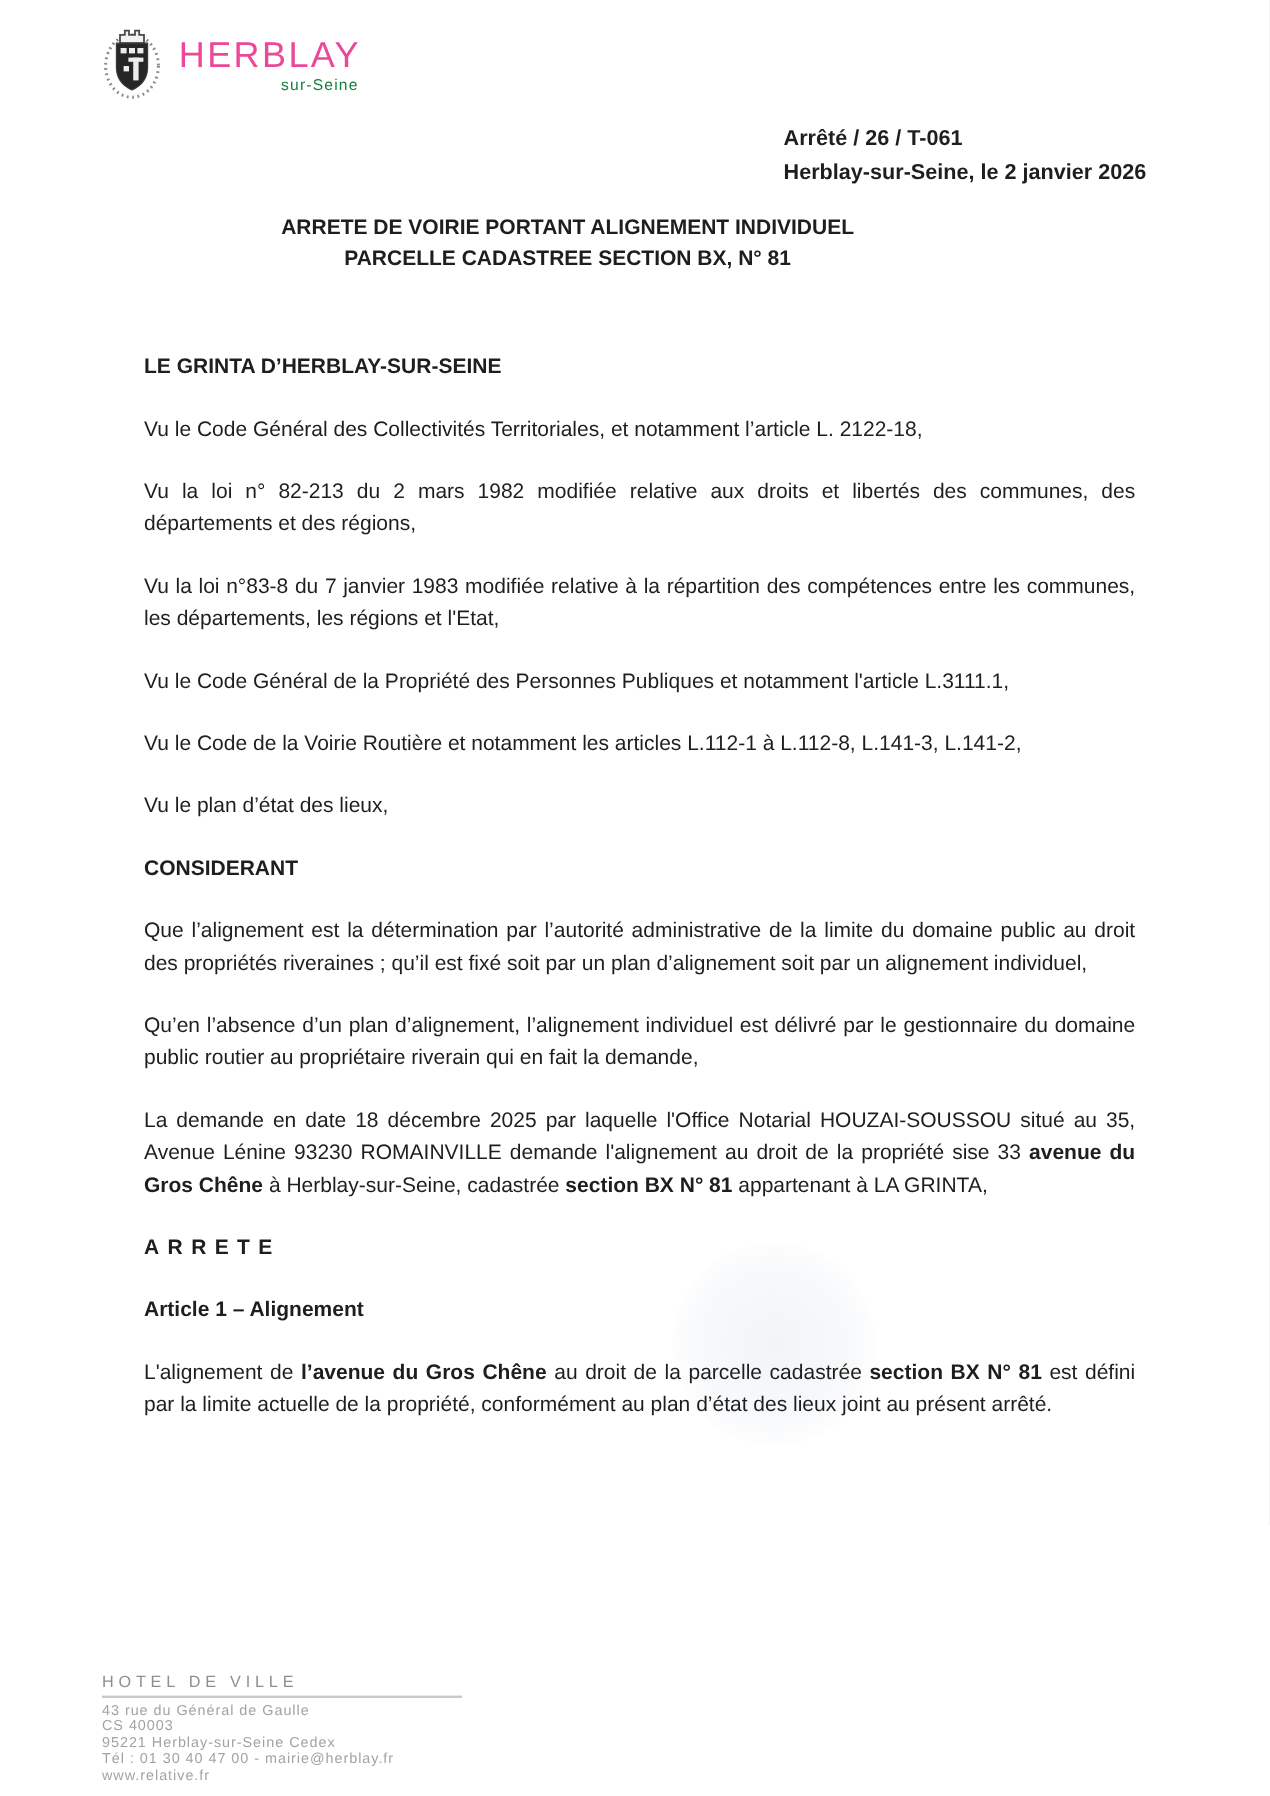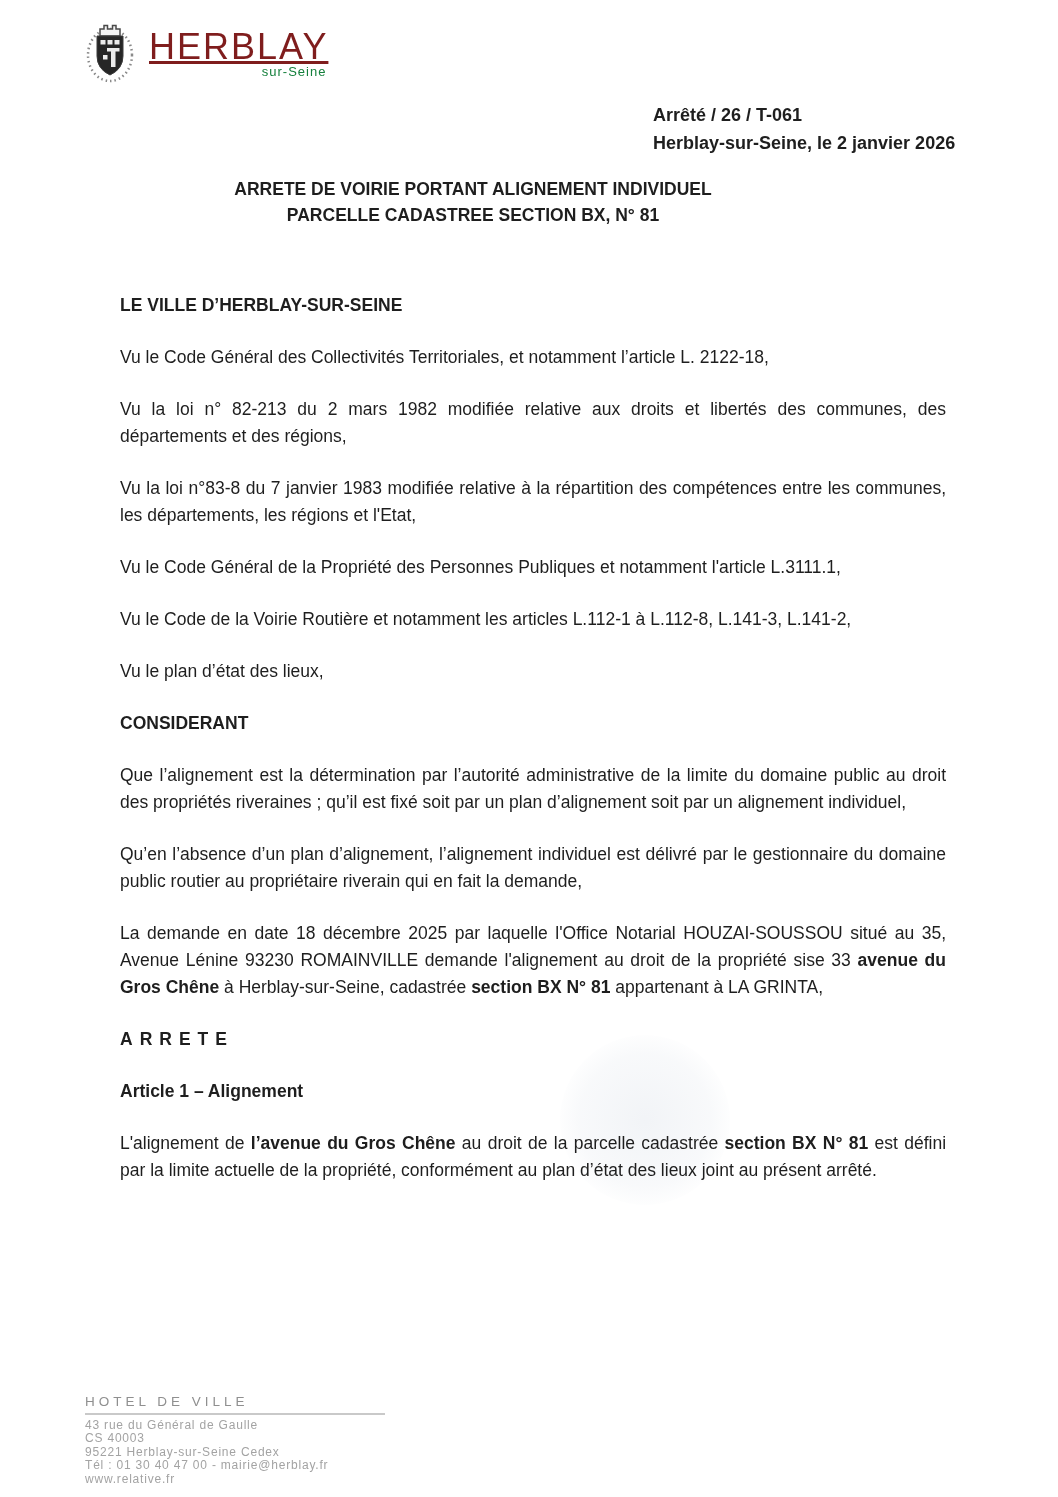--- a/index.html
+++ b/index.html
@@ -22,26 +22,25 @@
   .logo {
     position: absolute;
     left: 85px;
     top: 16px;
     display: flex;
     align-items: flex-start;
   }
   .crest { width: 50px; height: 66px; margin-top: 4px; }
   .logo-text { margin-left: 14px; padding-top: 16px; }
   .city-name {
-    font-size: 36px;
+    font-size: 30px;
     letter-spacing: 2px;
-    color: #7f1d1d;
+    color: #ec4899;
     font-weight: 400;
     line-height: 30px;
-    text-decoration: underline;
   }
   .city-suffix {
     display: block;
     text-align: right;
     font-size: 13px;
     color: #15803d;
     letter-spacing: 1px;
     margin-top: 1px;
     padding-right: 2px;
   }
@@ -154,21 +153,21 @@
   </div>
 
   <div class="doc-title">
     <div>ARRETE DE VOIRIE PORTANT ALIGNEMENT INDIVIDUEL</div>
     <div>PARCELLE CADASTREE SECTION BX, N° 81</div>
   </div>
 
   <div class="scan-artifact"></div>
 
   <div class="body-text">
-    <p class="heading">LE VILLE D’HERBLAY-SUR-SEINE</p>
+    <p class="heading">LE GRINTA D’HERBLAY-SUR-SEINE</p>
 
     <p>Vu le Code Général des Collectivités Territoriales, et notamment l’article L. 2122-18,</p>
     <p>Vu la loi n° 82-213 du 2 mars 1982 modifiée relative aux droits et libertés des communes, des départements et des régions,</p>
     <p>Vu la loi n°83-8 du 7 janvier 1983 modifiée relative à la répartition des compétences entre les communes, les départements, les régions et l'Etat,</p>
     <p>Vu le Code Général de la Propriété des Personnes Publiques et notamment l'article L.3111.1,</p>
     <p>Vu le Code de la Voirie Routière et notamment les articles L.112-1 à L.112-8, L.141-3, L.141-2,</p>
     <p>Vu le plan d’état des lieux,</p>
 
     <p class="heading">CONSIDERANT</p>
 

